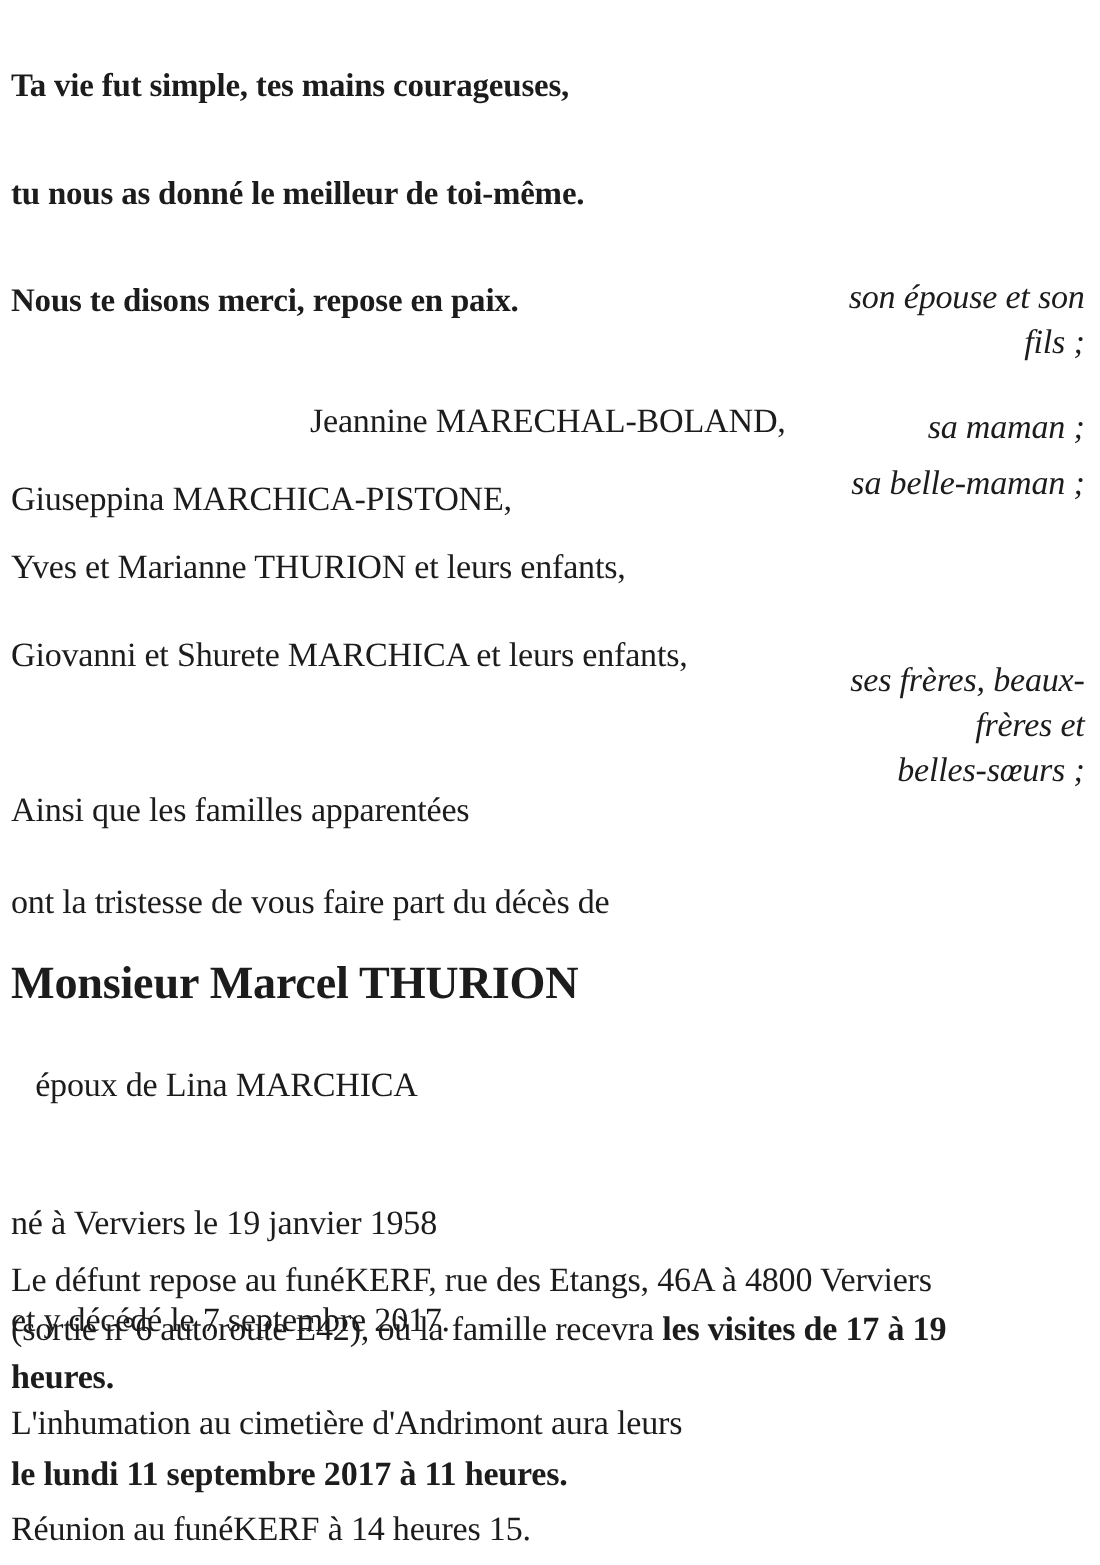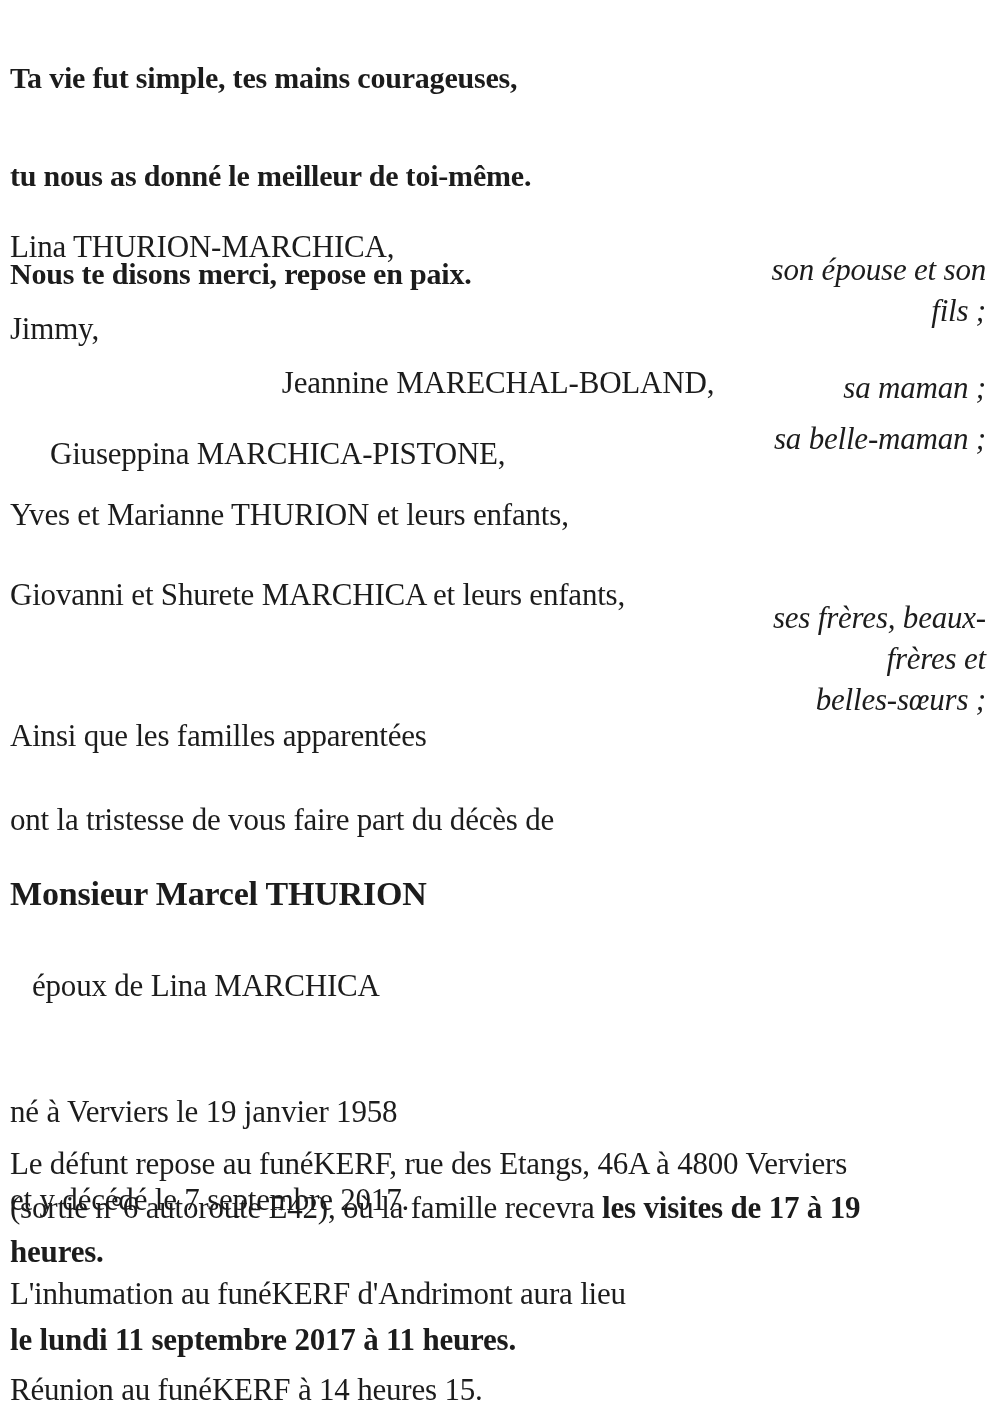--- a/index.html
+++ b/index.html
@@ -23,49 +23,45 @@
     line-height: 41px;
     white-space: pre-line;
   }
   .bold { font-weight: bold; }
   .epigraph      { top: 4px;   font-weight: bold; font-size: 30px; line-height: 49px; }
   .role          { font-style: italic; text-align: right; }
   .g1-names      { top: 185px; }
   .role-1        { top: 249px; }
   .g2-names      { top: 321px; text-align: center; }
   .role-2        { top: 355px; margin-top: 12px; }
-  .g3-names      { top: 392px; margin-left: 40px; }
+  .g3-names      { top: 392px; }
   .role-3        { top: 418px; }
   .g4-names      { top: 455px; line-height: 40px; }
   .role-4        { top: 597px; }
   .families      { top: 715px; }
   .intro         { top: 799px; }
-  .deceased-name { top: 868px; font-size: 34px; line-height: 52px; font-weight: bold; }
+  .deceased-name { top: 868px; font-size: 42px; line-height: 52px; font-weight: bold; }
   .spouse        { top: 965px; margin-left: 22px; }
   .birth-death   { top: 1046px; line-height: 44px; }
   .repose        { top: 1142px; line-height: 44px; }
   .burial        { top: 1272px; line-height: 44px; }
   .burial-date   { top: 1318px; line-height: 44px; font-weight: bold; }
   .meeting       { top: 1368px; line-height: 44px; }
 </style>
 </head>
 <body>
 
 <div class="page">
 
   <div class="block epigraph">
     <div>Ta vie fut simple, tes mains courageuses,</div>
     <div>tu nous as donné le meilleur de toi-même.</div>
     <div>Nous te disons merci, repose en paix.</div>
   </div>
 
-  <div class="block g1-names">
-    <div>Lina THURION-MARCHICA,</div>
-    <div>Jimmy,</div>
-  </div>
   <div class="block role role-1">son épouse et son
 fils&nbsp;;</div>
 
   <div class="block g2-names">
     <div>Jeannine MARECHAL-BOLAND,</div>
   </div>
   <div class="block role role-2">sa maman&nbsp;;</div>
 
   <div class="block g3-names">
     <div>Giuseppina MARCHICA-PISTONE,</div>
@@ -90,19 +86,19 @@
 
   <div class="block birth-death">
     <div>né à Verviers le 19 janvier 1958</div>
     <div>et y décédé le 7 septembre 2017.</div>
   </div>
 
   <p class="block repose"><span>Le défunt repose au funéKERF, rue des Etangs, 46A à 4800 Verviers
 (sortie n°6 autoroute E42), où la famille recevra </span><strong class="bold">les visites de 17 à 19
 heures.</strong></p>
 
-  <div class="block burial">L'inhumation au funéKERF d'Andrimont aura lieu</div>
+  <div class="block burial">L'inhumation au cimetière d'Andrimont aura leurs</div>
 
   <div class="block burial-date">le lundi 11 septembre 2017 à 11 heures.</div>
 
   <div class="block meeting">Réunion au funéKERF à 14 heures 15.</div>
 
 </div>
 
 </body></html>

